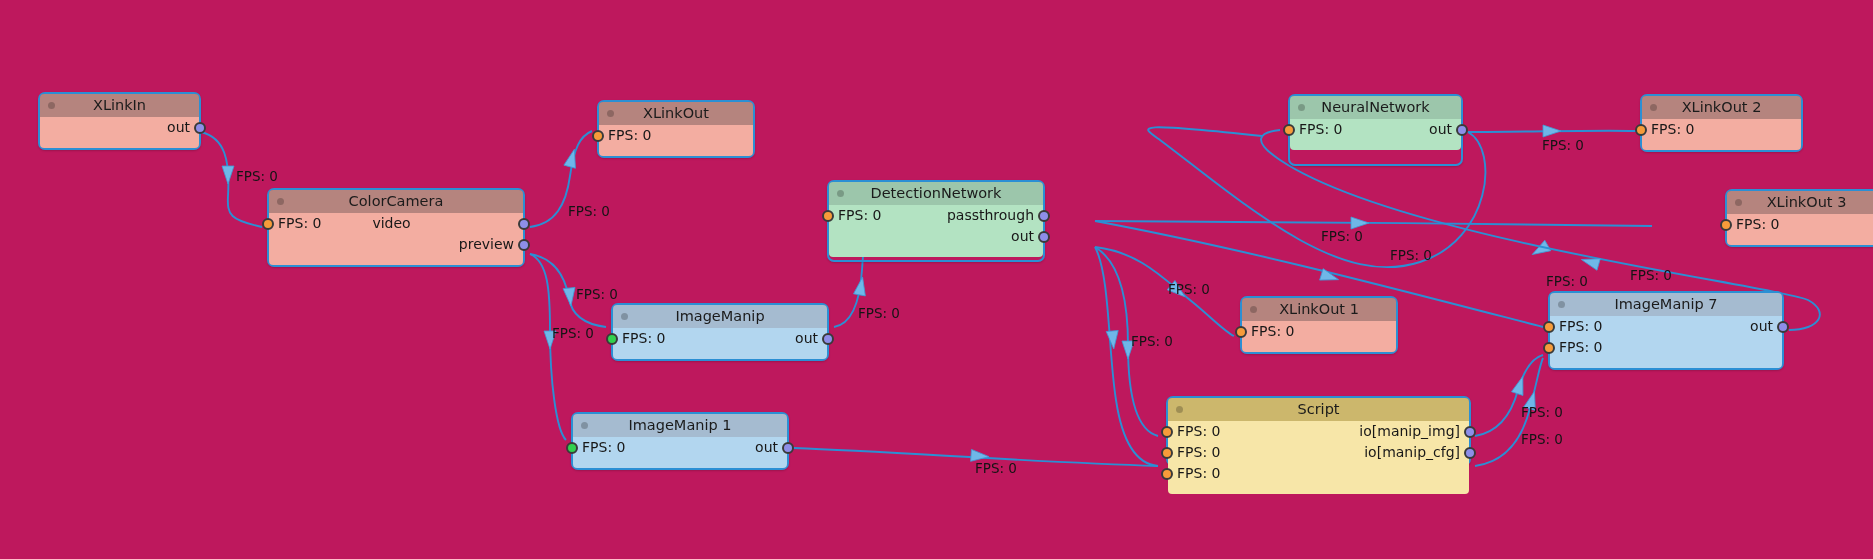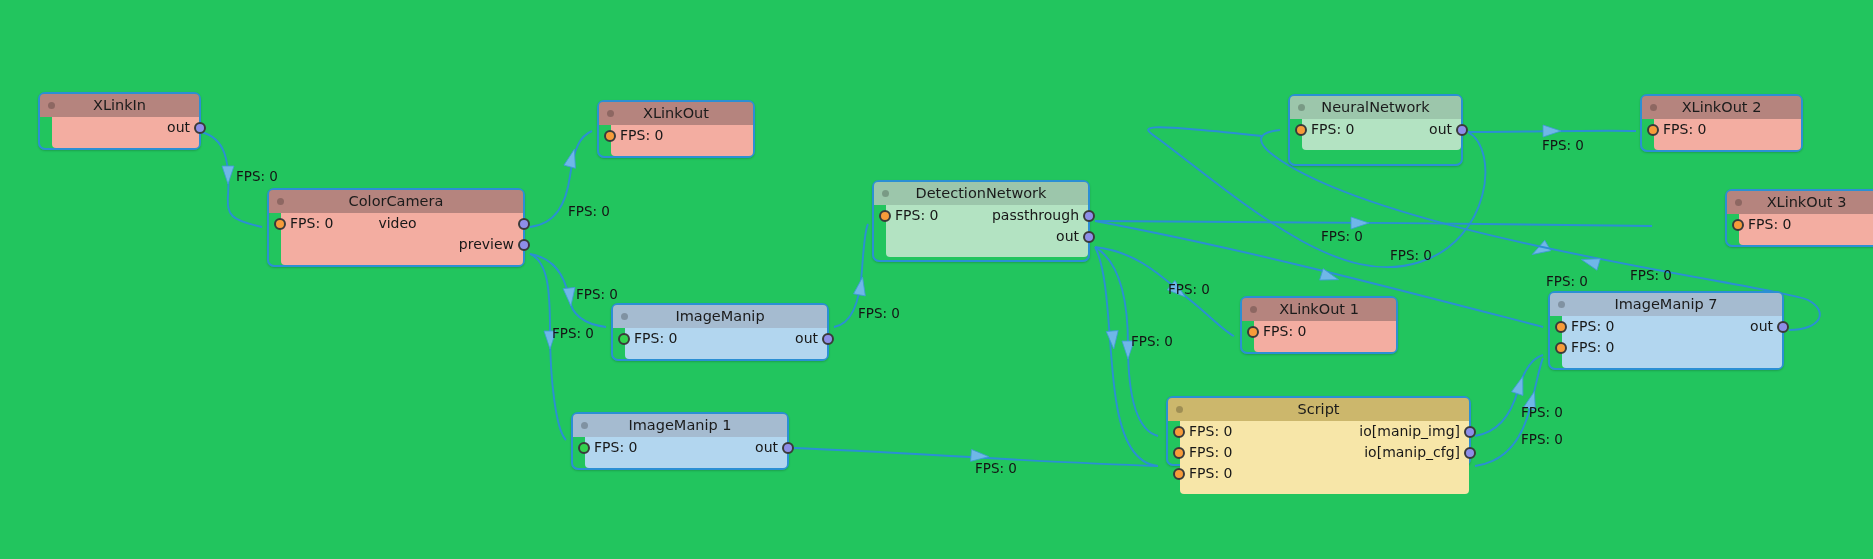--- a/index.html
+++ b/index.html
@@ -11,21 +11,21 @@
     font-family: "DejaVu Sans", "Liberation Sans", sans-serif;
     width: 1873px;
     height: 559px;
     overflow: hidden;
     position: relative;
   }
   #canvas {
     position: relative;
     width: 1873px;
     height: 559px;
-    background: #22c55e;
+    background: #be185d;
   }
   #edge-layer {
     position: absolute;
     left: 0;
     top: 0;
     width: 1873px;
     height: 559px;
     pointer-events: none;
   }
   #node-layer {
@@ -60,21 +60,20 @@
     left: 8px;
     top: 8px;
     width: 7px;
     height: 7px;
     border-radius: 50%;
     background: rgba(0,0,0,0.22);
   }
   .node-body {
     position: relative;
     border-radius: 0 0 4px 4px;
-    margin-left: 12px;
   }
 
   
   .theme-rose .node-header { background: #b5847e; }
   .theme-rose .node-body   { background: #f3ada1; }
   .theme-green .node-header { background: #9cc6ab; }
   .theme-green .node-body   { background: #b3e3c2; }
   .theme-blue .node-header { background: #a5bbd0; }
   .theme-blue .node-body   { background: #b2d6ef; }
   .theme-yellow .node-header { background: #ccb76c; }
@@ -183,21 +182,21 @@
           <div class="port-row out" style="position: absolute; right: 0px; left: 0px; top: 0px;"><span>out</span><span class="port right violet"></span></div>
         </div>
       </div>
       <div class="node theme-blue" style="left: 571px; top: 412px; width: 218px; height: 58px;">
         <div class="node-header"><span class="node-dot"></span><span>ImageManip 1</span></div>
         <div class="node-body" style="height: 31px;">
           <div class="port-row in"><span class="port left green"></span><span>FPS: 0</span></div>
           <div class="port-row out" style="position: absolute; right: 0px; left: 0px; top: 0px;"><span>out</span><span class="port right violet"></span></div>
         </div>
       </div>
-      <div class="node theme-green" style="left: 872px; top: 180px; width: 218px; height: 82px;">
+      <div class="node theme-green" style="left: 827px; top: 180px; width: 218px; height: 82px;">
         <div class="node-header"><span class="node-dot"></span><span>DetectionNetwork</span></div>
         <div class="node-body" style="height: 52px;">
           <div class="port-row in"><span class="port left orange"></span><span>FPS: 0</span></div>
           <div class="port-row out" style="position: absolute; right: 0px; left: 0px; top: 0px;"><span>passthrough</span><span class="port right violet"></span></div>
           <div class="port-row out" style="position: absolute; right: 0px; left: 0px; top: 21px;"><span>out</span><span class="port right violet"></span></div>
         </div>
       </div>
       <div class="node theme-green" style="left: 1288px; top: 94px; width: 175px; height: 72px;">
         <div class="node-header"><span class="node-dot"></span><span>NeuralNetwork</span></div>
         <div class="node-body" style="height: 31px;">

